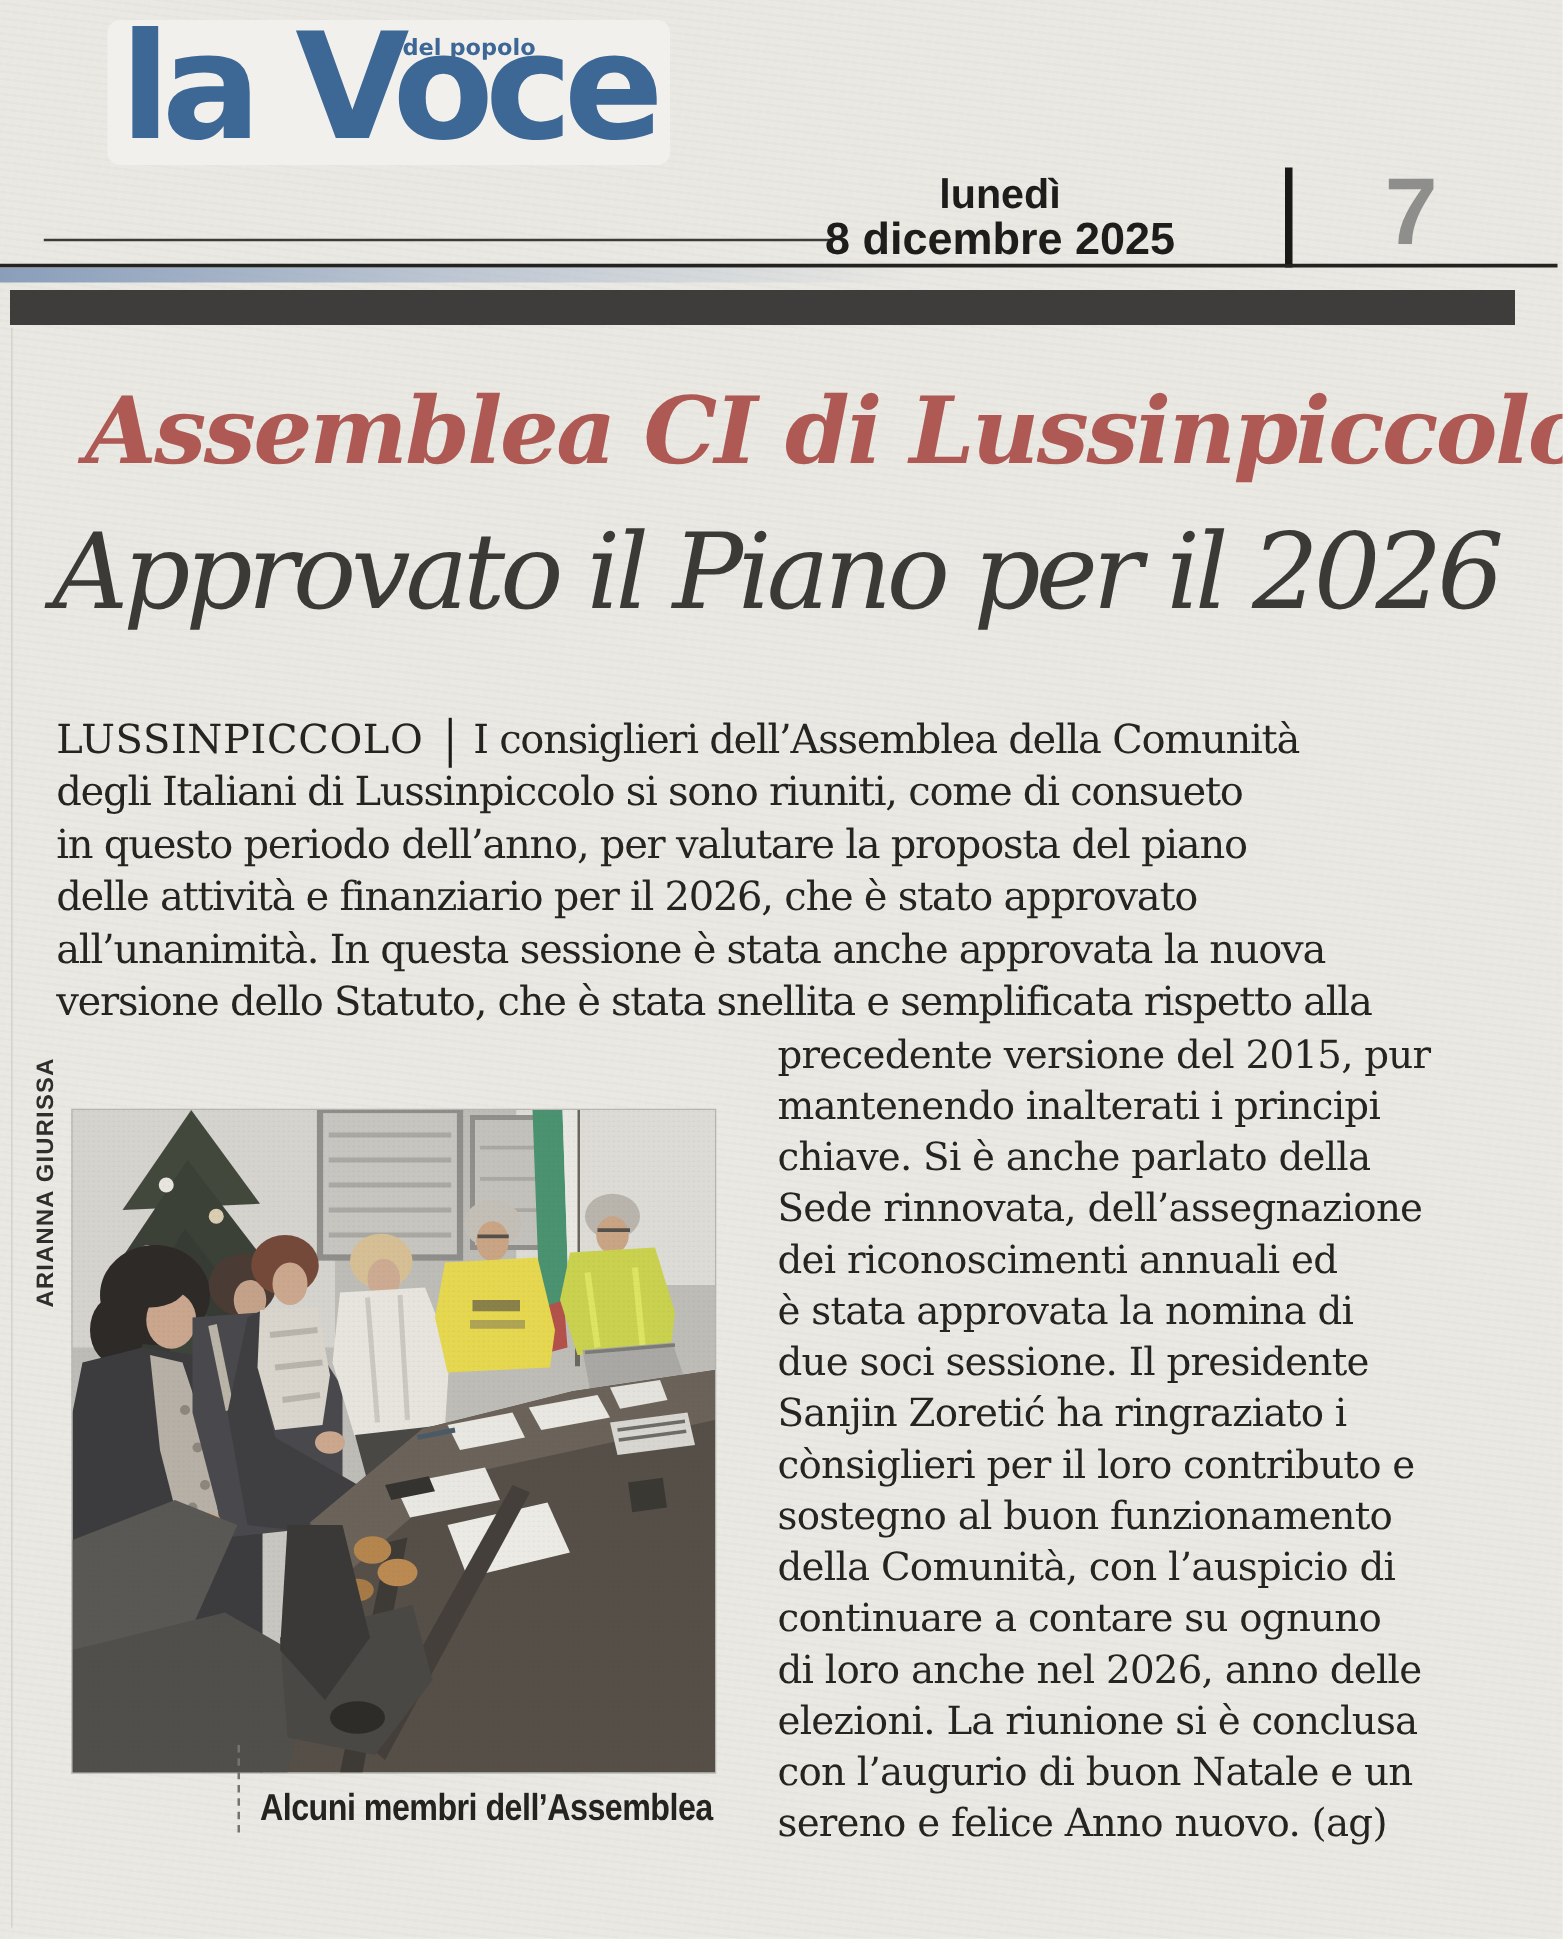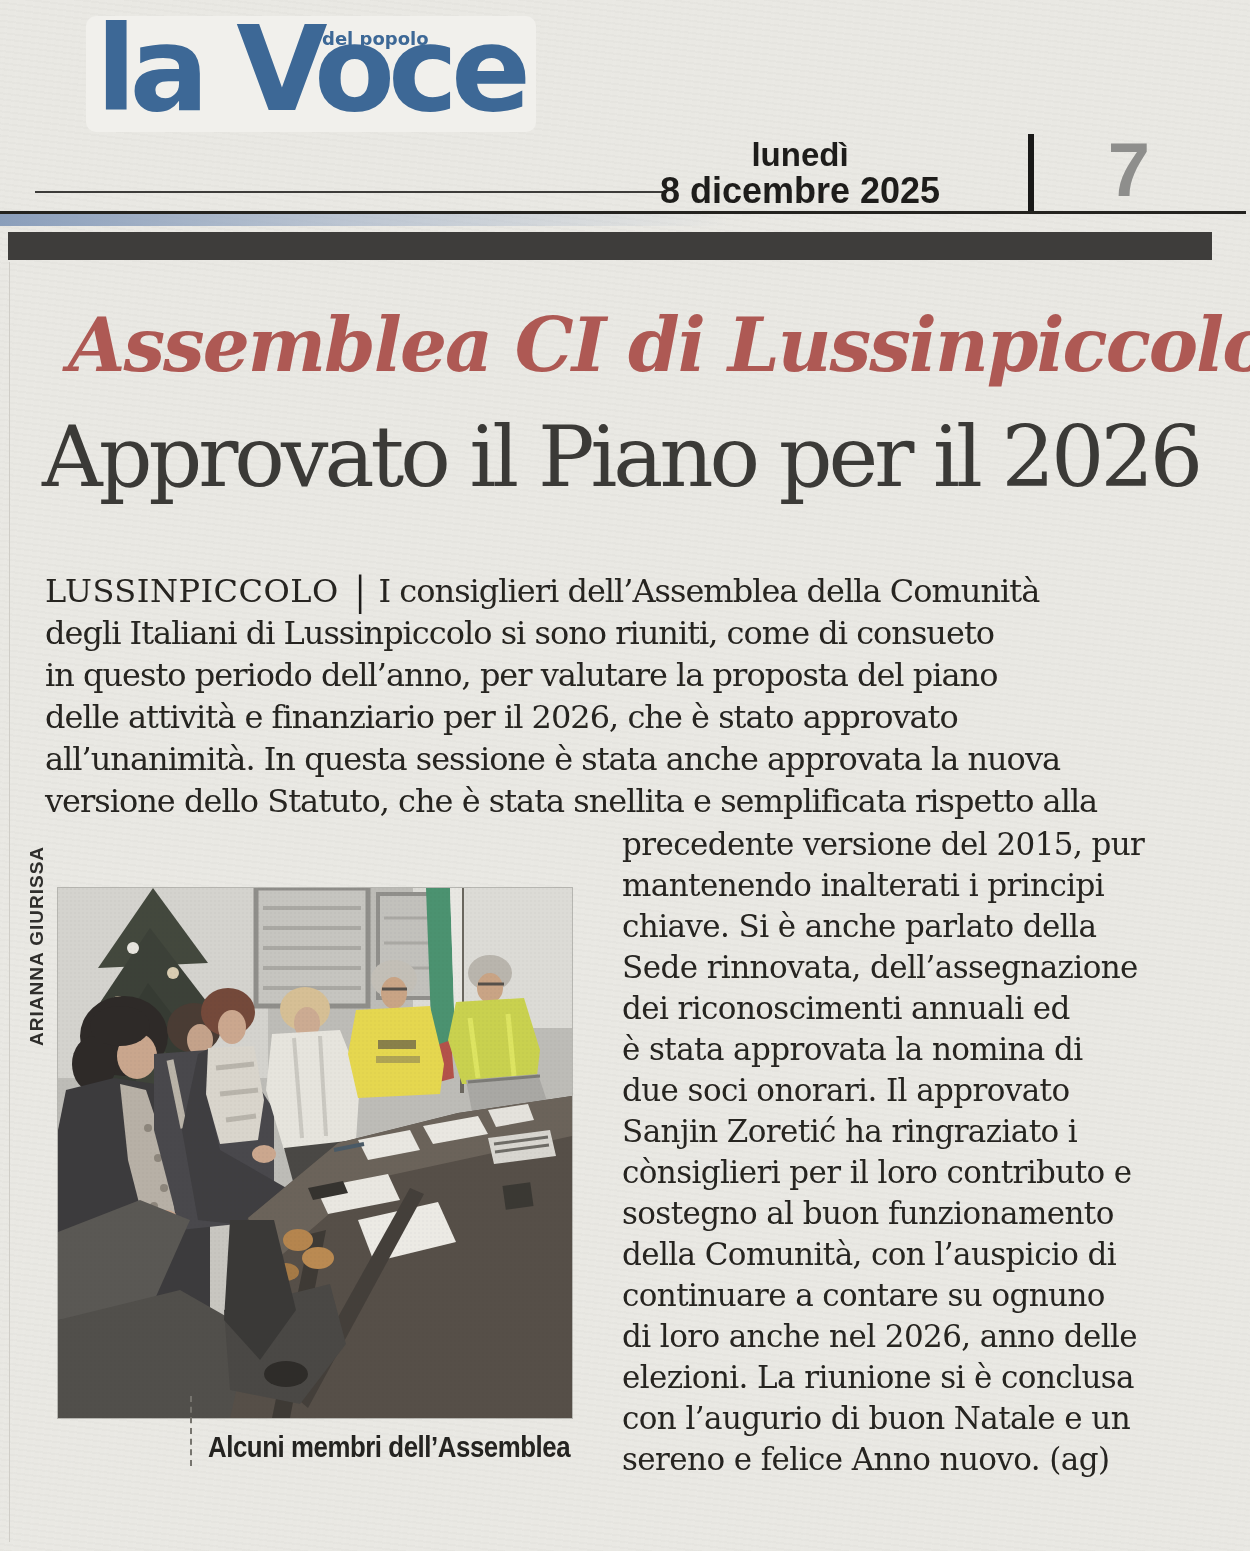--- a/index.html
+++ b/index.html
@@ -29,21 +29,21 @@
   .rule-full{position:absolute;left:0;top:211px;width:1246px;height:3px;background:#24231f;}
   .rule-blue{position:absolute;left:0;top:214px;width:770px;height:12px;
         background:linear-gradient(to right, rgba(128,150,182,.9), rgba(150,168,195,.55) 45%, rgba(150,168,195,0) 95%);}
   .top-bar{position:absolute;left:8px;top:232px;width:1204px;height:28px;background:#3e3d3b;}
   .left-rule{position:absolute;left:9px;top:262px;width:1px;height:1280px;background:#cfcdc7;}
   
   .headline{position:absolute;left:68px;top:302px;margin:0;white-space:nowrap;
         font-family:"DejaVu Serif",serif;font-style:italic;font-weight:bold;
         font-size:74px;letter-spacing:-2px;color:#ae5954;}
   .subheadline{position:absolute;left:42px;top:408px;margin:0;white-space:nowrap;
-        font-family:"DejaVu Serif",serif;font-weight:normal;
+        font-family:"DejaVu Serif",serif;font-style:italic;font-weight:normal;
         font-size:84px;letter-spacing:-4px;color:#3b3a37;}
   
   .intro{position:absolute;left:45px;top:570px;width:1160px;font-size:32px;line-height:42px;
         letter-spacing:-1px;white-space:nowrap;}
   .column{position:absolute;left:622px;top:824px;width:595px;font-size:31px;line-height:41px;
         letter-spacing:-0.6px;white-space:nowrap;}
   .dateline-word{letter-spacing:0.5px;}
   .dl-sep{display:inline-block;transform:scaleY(1.25);font-weight:normal;padding:0 14px 0 16px;color:#1c1b19;}
   
   .photo-wrap{position:absolute;left:58px;top:888px;width:514px;height:530px;background:#bfbeb9;
@@ -87,21 +87,21 @@
     <div>versione dello Statuto, che è stata snellita e semplificata rispetto alla</div>
   </div>
 
   <div class="column">
     <div>precedente versione del 2015, pur</div>
     <div>mantenendo inalterati i principi</div>
     <div>chiave. Si è anche parlato della</div>
     <div>Sede rinnovata, dell’assegnazione</div>
     <div>dei riconoscimenti annuali ed</div>
     <div>è stata approvata la nomina di</div>
-    <div>due soci onorari. Il approvato</div>
+    <div>due soci sessione. Il presidente</div>
     <div>Sanjin Zoretić ha ringraziato i</div>
     <div>cònsiglieri per il loro contributo e</div>
     <div>sostegno al buon funzionamento</div>
     <div>della Comunità, con l’auspicio di</div>
     <div>continuare a contare su ognuno</div>
     <div>di loro anche nel 2026, anno delle</div>
     <div>elezioni. La riunione si è conclusa</div>
     <div>con l’augurio di buon Natale e un</div>
     <div>sereno e felice Anno nuovo. (ag)</div>
   </div>

